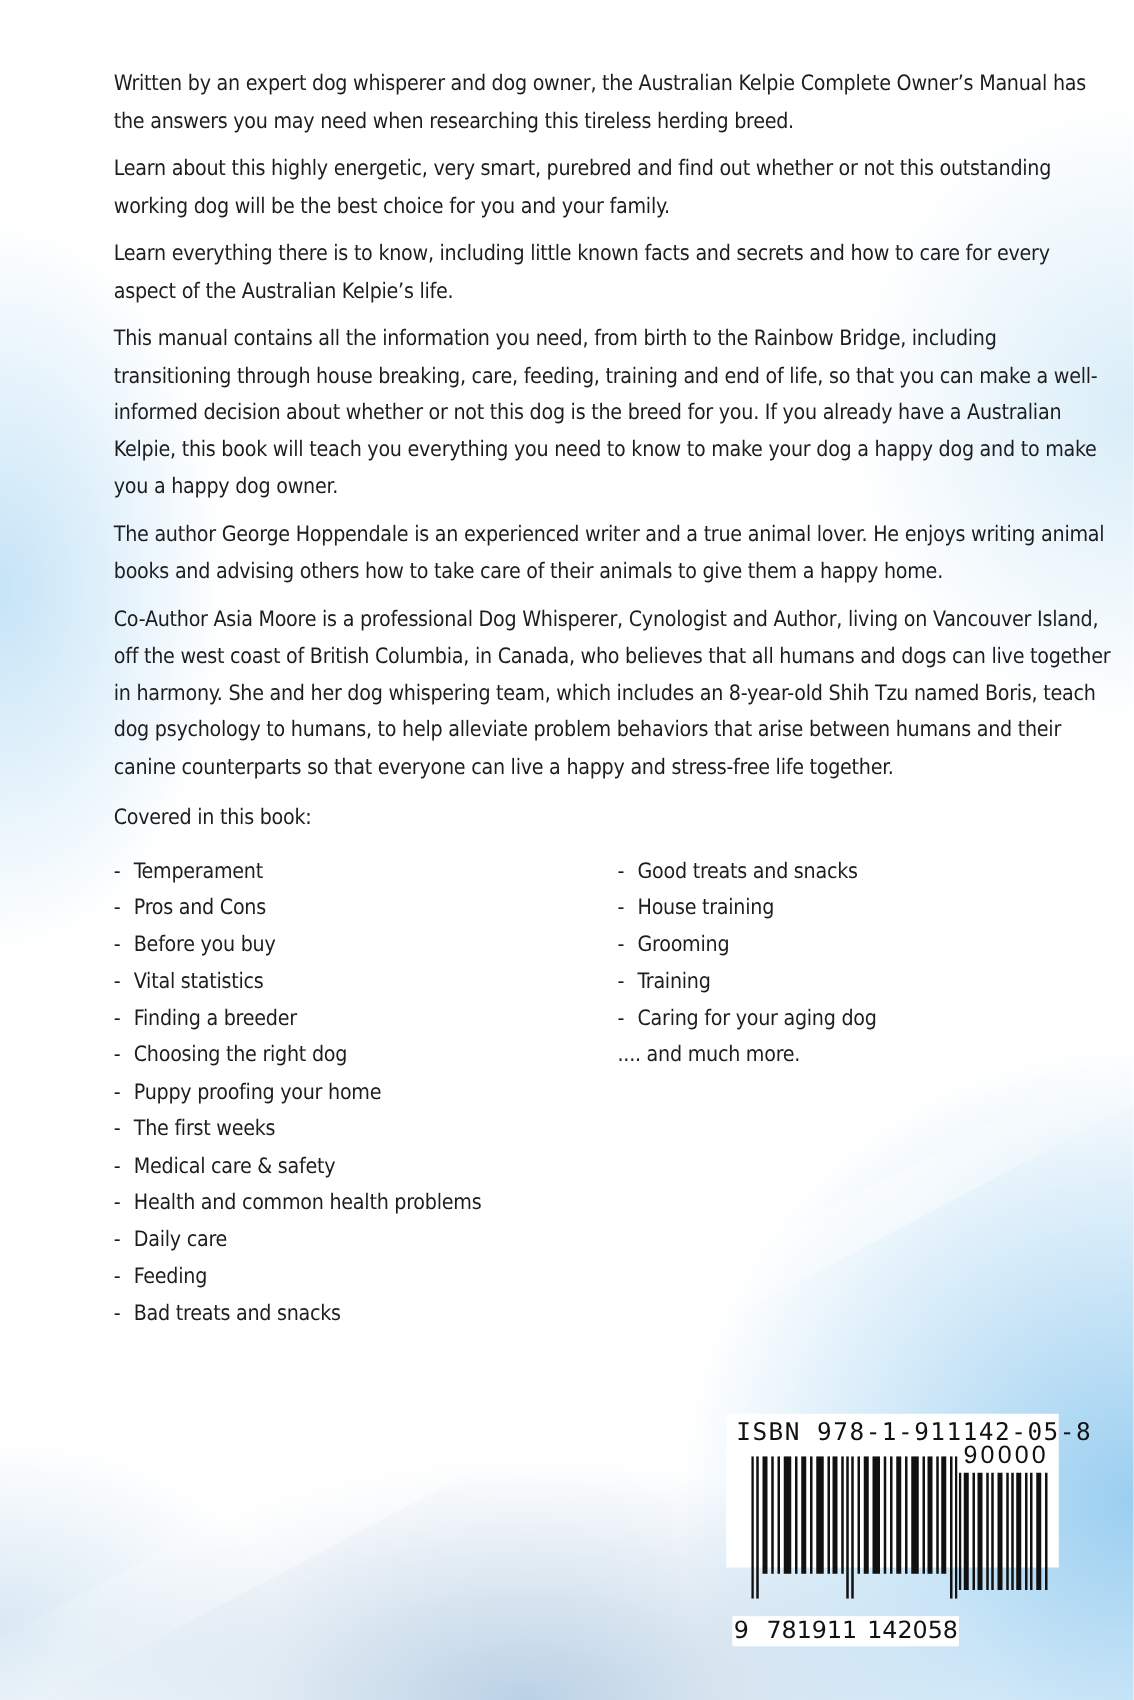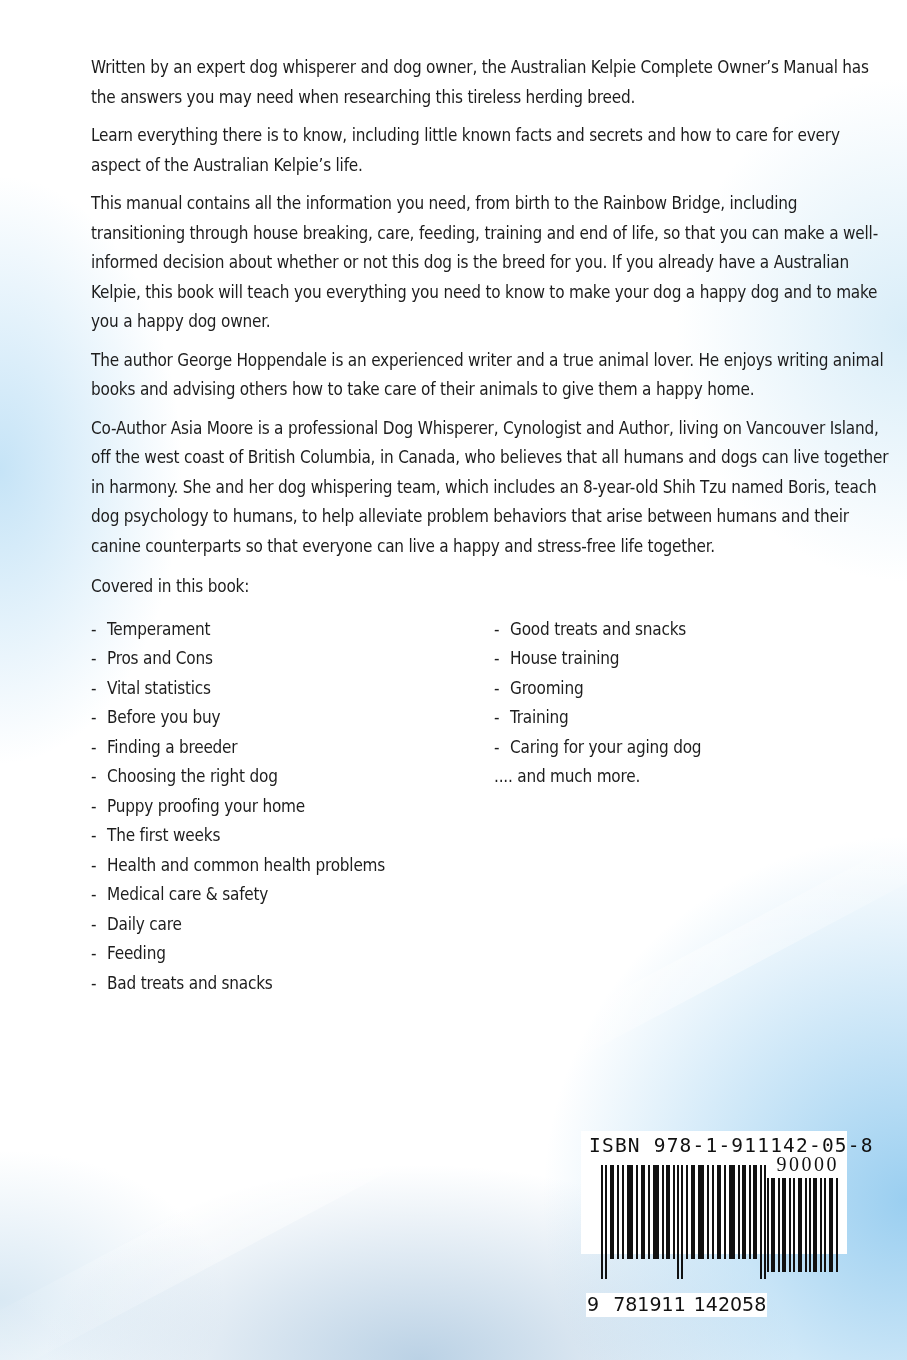--- a/index.html
+++ b/index.html
@@ -40,60 +40,61 @@
     position:absolute; z-index:2; left:581px; top:1131px; width:266px; height:123px;
     background:#ffffff;
   }
   .isbn-line {
     position:absolute; left:8px; top:3px;
     font-family:"DejaVu Sans Mono","Liberation Mono",monospace;
     font-size:19.5px; letter-spacing:1.2px; color:#111; white-space:pre;
   }
   .price-code {
     position:absolute; right:8px; top:22px;
-    font-family:Liberation Serif, serif;
+    font-family:Liberation Sans, sans-serif;
     font-size:20px; letter-spacing:2.5px; color:#111;
   }
   .bars-main { position:absolute; left:20px; top:34px; width:165px; height:114px; }
   .bars-addon { position:absolute; left:186px; top:47px; width:74px; height:94px; }
   .digits {
     position:absolute; left:5px; top:126px; height:24px; background:#fff;
     font-family:"DejaVu Sans","Liberation Sans",sans-serif;
     font-size:19px; color:#111; white-space:pre;margin-top:36px;
   }
   .digits span { background:#fff; padding:0 1px; }
 </style>
 </head>
 <body>
 
 <div class="bg"></div>
 <div class="bg-streak" style="left:-60px;top:1160px;width:700px;height:60px;"></div>
 <div class="bg-streak" style="left:420px;top:940px;width:600px;height:40px;"></div>
 
 <main class="content">
   <p class="para">Written by an expert dog whisperer and dog owner, the Australian Kelpie Complete Owner’s Manual has the answers you may need when researching this tireless herding breed.</p>
+  <p class="para">Learn about this highly energetic, very smart, purebred and find out whether or not this outstanding working dog will be the best choice for you and your family.</p>
   <p class="para">Learn everything there is to know, including little known facts and secrets and how to care for every aspect of the Australian Kelpie’s life.</p>
   <p class="para">This manual contains all the information you need, from birth to the Rainbow Bridge, including transitioning through house breaking, care, feeding, training and end of life, so that you can make a well-informed decision about whether or not this dog is the breed for you. If you already have a Australian Kelpie, this book will teach you everything you need to know to make your dog a happy dog and to make you a happy dog owner.</p>
   <p class="para">The author George Hoppendale is an experienced writer and a true animal lover. He enjoys writing animal books and advising others how to take care of their animals to give them a happy home.</p>
   <p class="para">Co-Author Asia Moore is a professional Dog Whisperer, Cynologist and Author, living on Vancouver Island, off the west coast of British Columbia, in Canada, who believes that all humans and dogs can live together in harmony. She and her dog whispering team, which includes an 8-year-old Shih Tzu named Boris, teach dog psychology to humans, to help alleviate problem behaviors that arise between humans and their canine counterparts so that everyone can live a happy and stress-free life together.</p>
 
   <p class="covered-title">Covered in this book:</p>
 
   <div class="list-wrap">
     <ul class="col col-left">
       <li><span class="dash">-</span><span>Temperament</span></li>
       <li><span class="dash">-</span><span>Pros and Cons</span></li>
+      <li><span class="dash">-</span><span>Before you buy</span></li>
       <li><span class="dash">-</span><span>Vital statistics</span></li>
-      <li><span class="dash">-</span><span>Before you buy</span></li>
       <li><span class="dash">-</span><span>Finding a breeder</span></li>
       <li><span class="dash">-</span><span>Choosing the right dog</span></li>
       <li><span class="dash">-</span><span>Puppy proofing your home</span></li>
       <li><span class="dash">-</span><span>The first weeks</span></li>
+      <li><span class="dash">-</span><span>Medical care &amp; safety</span></li>
       <li style="width:300px;"><span class="dash">-</span><span>Health and common health problems</span></li>
-      <li><span class="dash">-</span><span>Medical care &amp; safety</span></li>
       <li><span class="dash">-</span><span>Daily care</span></li>
       <li><span class="dash">-</span><span>Feeding</span></li>
       <li><span class="dash">-</span><span>Bad treats and snacks</span></li>
     </ul>
     <ul class="col col-right">
       <li><span class="dash">-</span><span>Good treats and snacks</span></li>
       <li><span class="dash">-</span><span>House training</span></li>
       <li><span class="dash">-</span><span>Grooming</span></li>
       <li><span class="dash">-</span><span>Training</span></li>
       <li><span class="dash">-</span><span>Caring for your aging dog</span></li>

